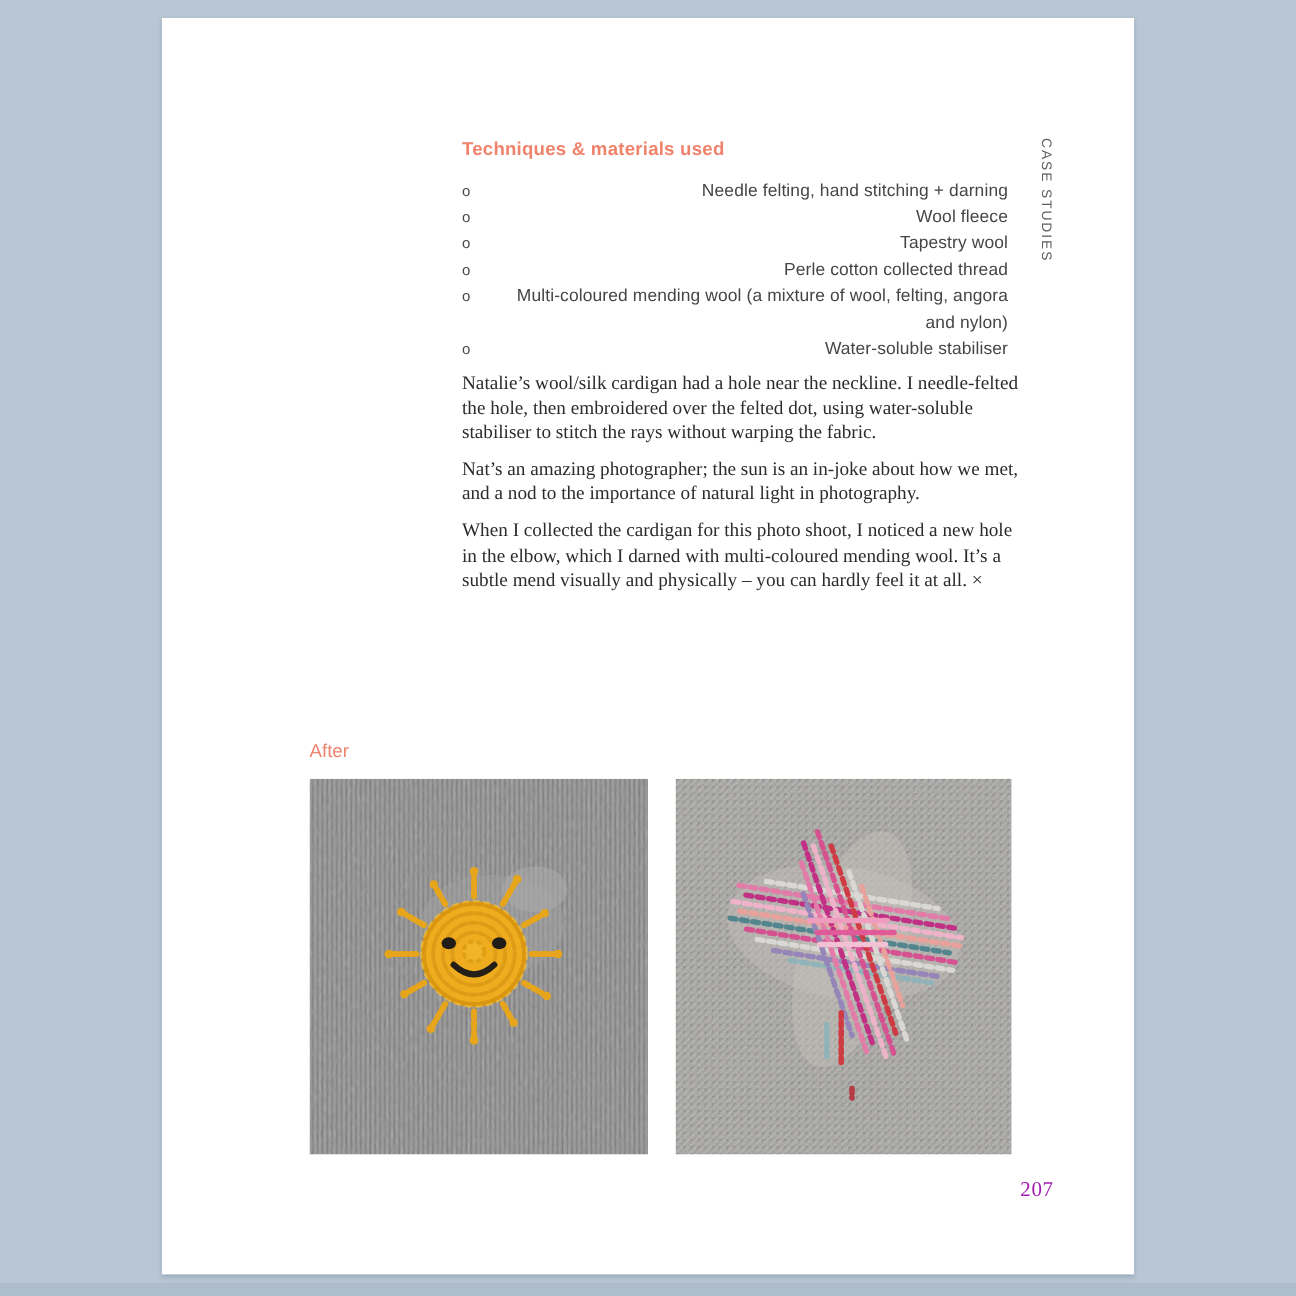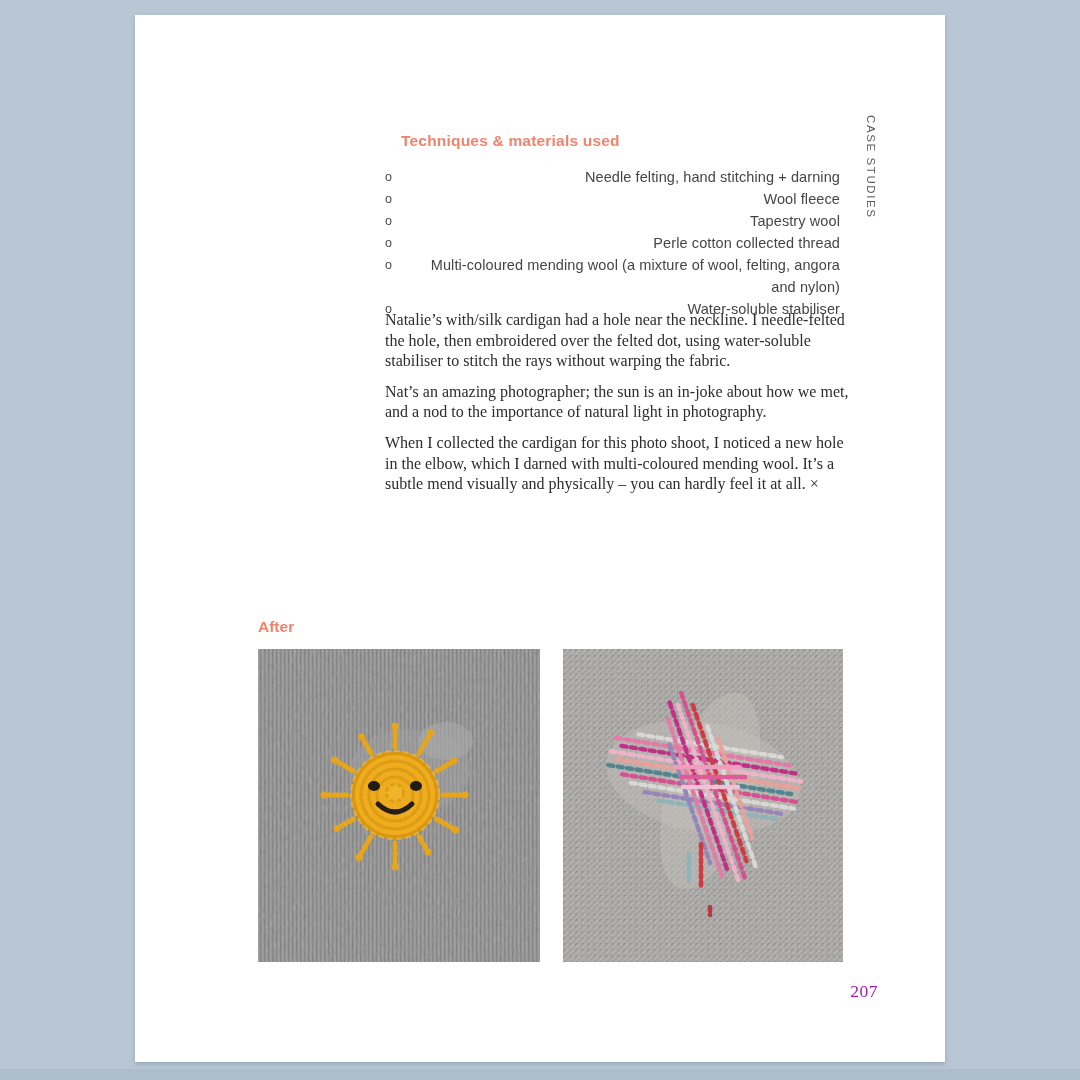--- a/index.html
+++ b/index.html
@@ -13,33 +13,33 @@
     position:absolute;left:135px;top:15px;width:810px;height:1047px;
     background:#ffffff;box-shadow:0 2px 4px rgba(90,110,135,.35);
   }
   .side-label{
     position:absolute;left:730px;top:100px;height:160px;
     writing-mode:vertical-rl;
     font-size:11.5px;letter-spacing:1.6px;color:#5d5d5d;
   }
   .techniques{position:absolute;left:250px;top:101px;width:472px;}
   .coral{color:#f0836c;}
-  .sec-heading{font-size:15.5px;font-weight:bold;letter-spacing:.2px;margin:16px;}
+  .sec-heading{font-size:15.5px;font-weight:bold;letter-spacing:.2px;margin:0;}
   .mat-list{list-style:none;margin:14px 0 0;padding:0;
     font-size:14.5px;line-height:22px;color:#454545;letter-spacing:.1px;}
   .mat-list li{display:flex;align-items:flex-start;}
   .bullet{flex:0 0 27px;font-size:12.5px;color:#4a4a4a;}
   .li-text{width:428px;text-align:right;}
   .body-copy{
     position:absolute;left:250px;top:295px;width:468px;
     font-family:"Liberation Serif","DejaVu Serif",serif;
     font-size:16px;line-height:20.6px;color:#2c2c2c;
   }
   .body-copy p{margin:0 0 10px;}
-  .after-heading{position:absolute;left:123px;top:603px;font-size:15.5px;font-weight:bold;margin:0;}
+  .after-heading{position:absolute;left:123px;top:603px;font-size:15.5px;font-weight:normal;margin:0;}
   .photos{position:absolute;left:123px;top:634px;display:flex;gap:23px;}
   .photo{margin:0;display:block;line-height:0;}
   .pagenum{
     position:absolute;right:67px;top:966px;
     font-family:"Liberation Serif","DejaVu Serif",serif;
     font-size:17.5px;color:#a21caf;letter-spacing:.5px;
   }
 </style>
 </head>
 <body>
@@ -72,21 +72,21 @@
           <span class="li-text">Multi-coloured mending wool (a mixture of wool, felting, angora and nylon)</span>
         </li>
       <li>
           <span class="bullet">o</span>
           <span class="li-text">Water-soluble stabiliser</span>
         </li>
     </ul>
   </section>
 
   <section class="body-copy">
-    <p>Natalie’s with/silk cardigan had a hole near the neckline. I needle-felted the hole, then embroidered over the felted dot, using water-soluble stabiliser to stitch the rays without warping the fabric.</p>
+    <p>Natalie’s wool/silk cardigan had a hole near the neckline. I needle-felted the hole, then embroidered over the felted dot, using water-soluble stabiliser to stitch the rays without warping the fabric.</p>
     <p>Nat’s an amazing photographer; the sun is an in-joke about how we met, and a nod to the importance of natural light in photography.</p>
     <p>When I collected the cardigan for this photo shoot, I noticed a new hole in the elbow, which I darned with multi-coloured mending wool. It’s a subtle mend visually and physically – you can hardly feel it at all. ×</p>
   </section>
 
   <h2 class="after-heading coral">After</h2>
 
   <div class="photos">
 
     <figure class="photo">
       <svg width="282" height="313" viewBox="0 0 282 313">

